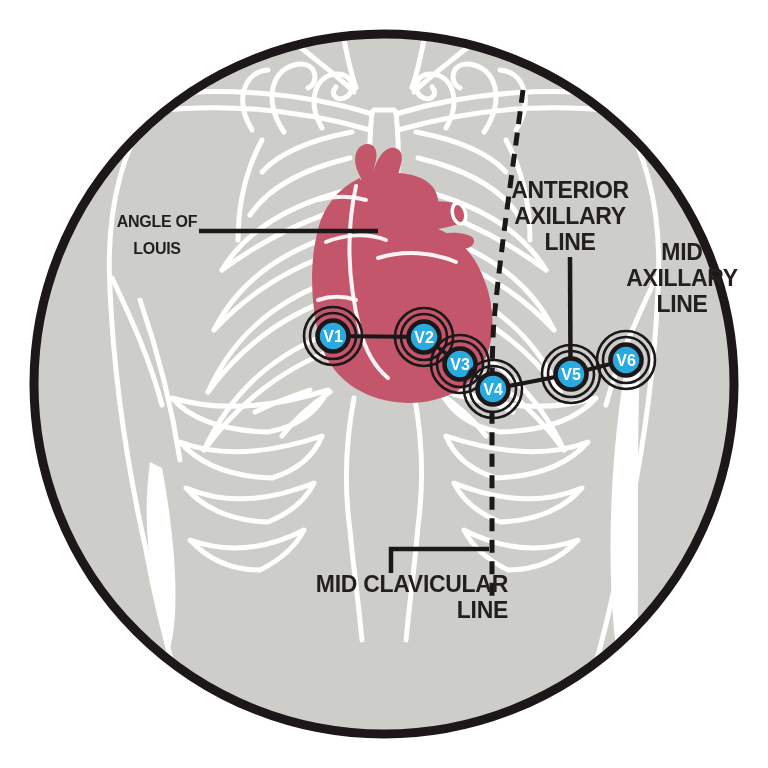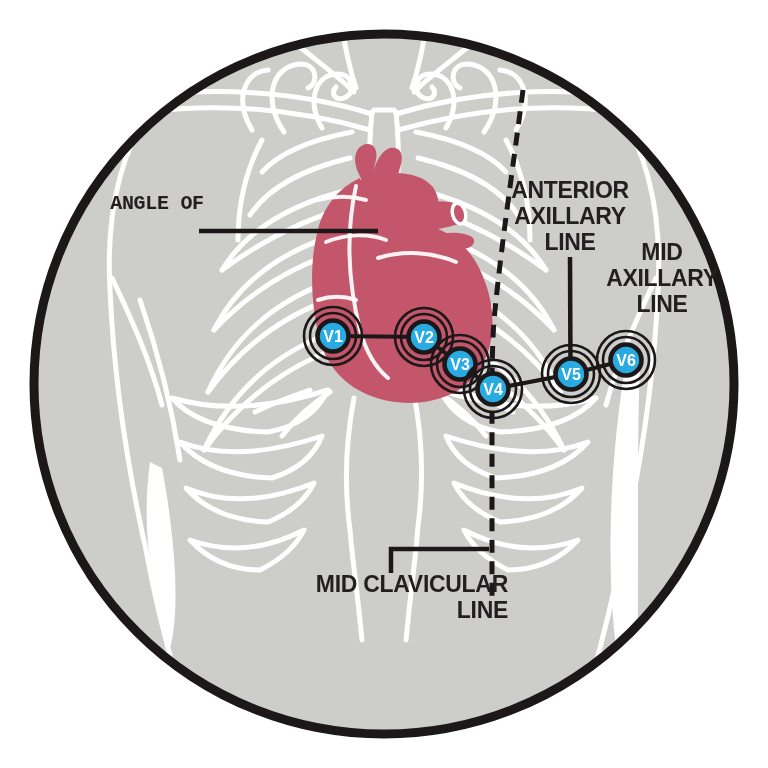--- a/index.html
+++ b/index.html
@@ -10,23 +10,23 @@
     position:absolute;
     color:#231F20;
     font-weight:bold;
     font-size:23px;
     line-height:26px;
     text-align:center;
     letter-spacing:-0.3px;
     white-space:nowrap;
   }
   .diagram-label .line{display:block;}
-  #label-angle-of-louis{left:47px;top:190px;width:220px;font-size:20px;line-height:27px;font-family:Liberation Mono, monospace;}
+  #label-angle-of-louis{left:47px;top:208px;width:220px;font-size:16px;line-height:27px;}
   #label-anterior-axillary{left:488px;top:177px;width:164px;}
-  #label-mid-axillary{left:580px;top:239px;width:164px;}
+  #label-mid-axillary{left:600px;top:239px;width:164px;}
   #label-mid-clavicular{left:278px;top:571px;width:230px;text-align:right;}
 
   .body-line{stroke:#FFFFFF;stroke-width:5;fill:none;stroke-linecap:round;stroke-linejoin:round;}
   .heart-fill{fill:#C4566B;stroke:none;}
   .heart-detail{stroke:#FFFFFF;stroke-width:4;fill:none;stroke-linecap:round;opacity:0.92;}
   .ring{fill:none;stroke:#1C181A;stroke-width:2.6;}
   .pad{fill:#29ABE2;stroke:#1C181A;stroke-width:4.6;}
   .pad-label{fill:#FFFFFF;font-family:"Liberation Sans","DejaVu Sans",sans-serif;font-weight:bold;font-size:16px;text-anchor:middle;}
   .leader{stroke:#1C181A;stroke-width:4.5;fill:none;}
   .connector{stroke:#1C181A;stroke-width:4;fill:none;}
@@ -191,20 +191,21 @@
           <circle class="pad" r="15.5"></circle>
       <text class="pad-label" y="5.5">V6</text>
     </g>
   </g>
 
   <circle cx="384" cy="384" r="350" fill="none" stroke="#1C181A" stroke-width="9"></circle>
 </svg>
 
 <div class="diagram-label" id="label-angle-of-louis">
   <span class="line">ANGLE OF</span>
+  <span class="line">LOUIS</span>
 </div>
 
 <div class="diagram-label" id="label-anterior-axillary">
   <span class="line">ANTERIOR</span>
   <span class="line">AXILLARY</span>
   <span class="line">LINE</span>
 </div>
 
 <div class="diagram-label" id="label-mid-axillary">
   <span class="line">MID</span>

